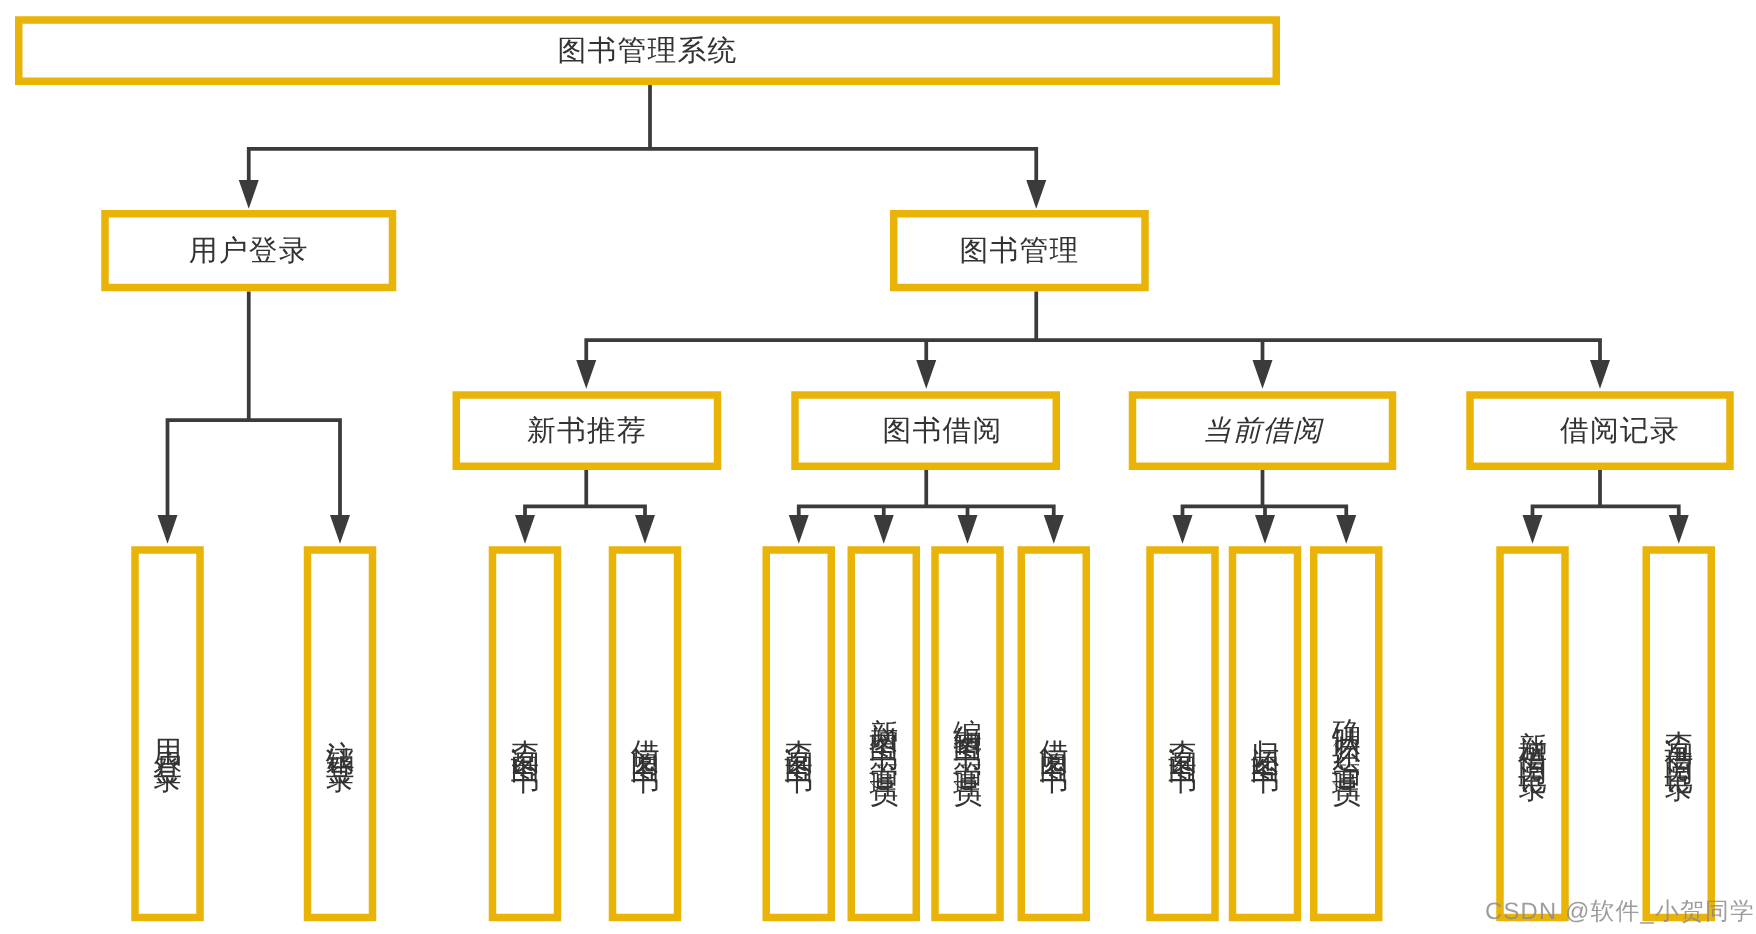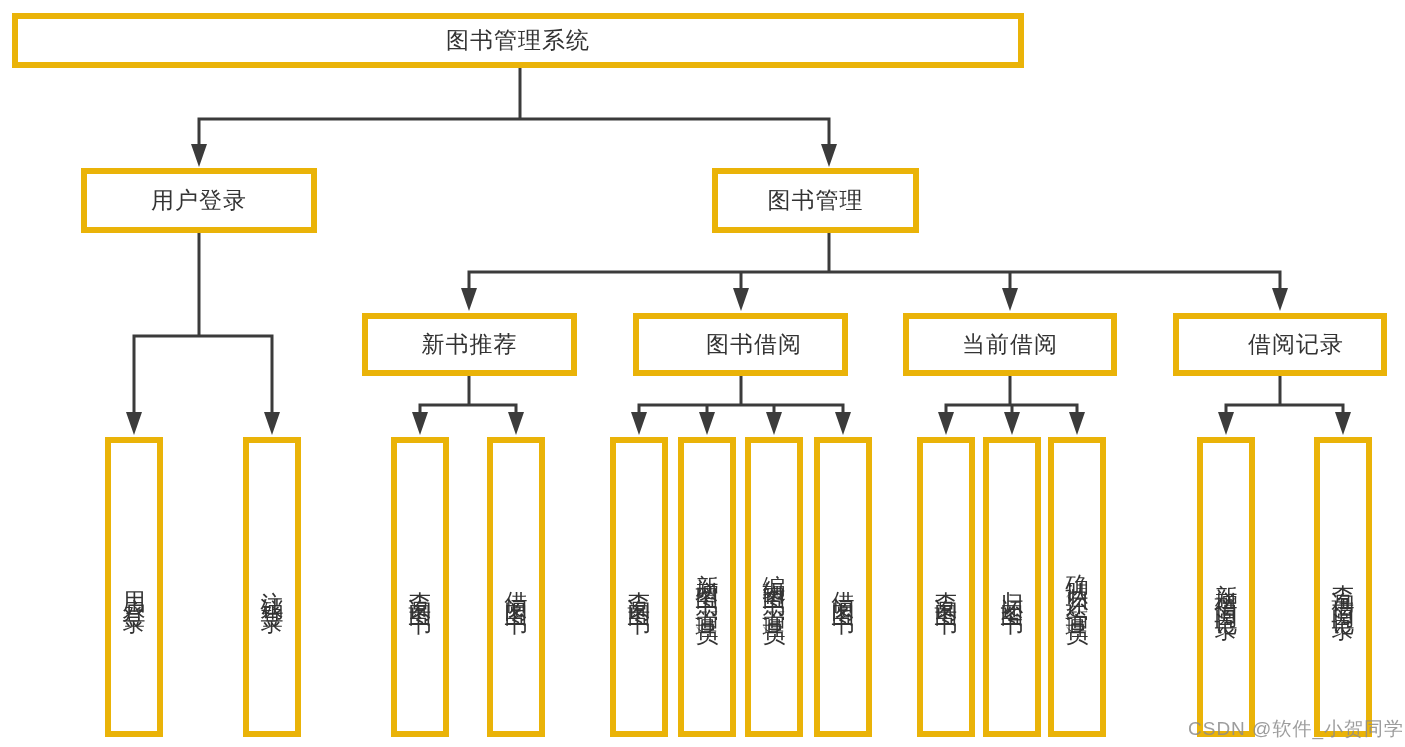--- a/index.html
+++ b/index.html
@@ -40,21 +40,21 @@
     font-size: 23px;
   }
 
   
   .n-root            { left: 12px;   top: 13px;  width: 1012px; height: 55px; }
   .n-user-login      { left: 81px;   top: 168px; width: 236px;  height: 65px; }
   .n-book-mgmt       { left: 712px;  top: 168px; width: 207px;  height: 65px; }
 
   .n-new-book        { left: 362px;  top: 313px; width: 215px;  height: 63px; }
   .n-book-borrow     { left: 633px;  top: 313px; width: 215px;  height: 63px; padding-left: 27px; }
-  .n-current-borrow  { left: 903px;  top: 313px; width: 214px;  height: 63px; }
+  .n-current-borrow  { left: 903px;  top: 313px; width: 214px;  height: 63px; font-style: italic; }
   .n-borrow-records  { left: 1173px; top: 313px; width: 214px;  height: 63px; padding-left: 32px; }
 
   .leaf { top: 437px; width: 58px; height: 300px; }
   .l-1  { left: 105px; }
   .l-2  { left: 243px; }
   .l-3  { left: 391px; }
   .l-4  { left: 487px; }
   .l-5  { left: 610px; }
   .l-6  { left: 678px; }
   .l-7  { left: 745px; }

